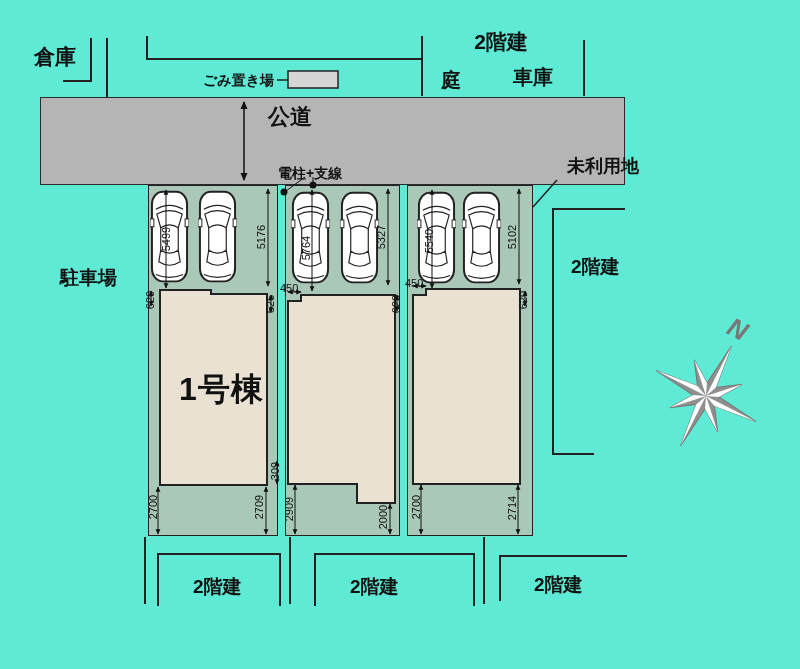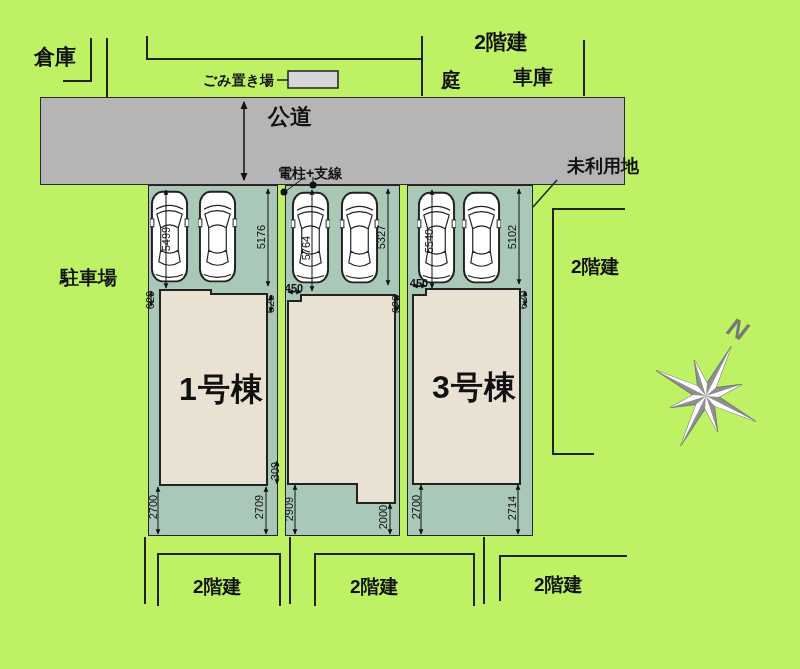--- a/index.html
+++ b/index.html
@@ -1,26 +1,26 @@
 <!DOCTYPE html>
 <html><head>
 <meta charset="utf-8">
 <style>
   html,body{margin:0;padding:0;background:#fff;}
-  .stage{position:relative;width:800px;height:669px;background:#bef264;
+  .stage{position:relative;width:800px;height:669px;background:#5eead4;
          font-family:"Liberation Sans",sans-serif;color:#111;overflow:hidden;}
   .stage svg.gfx{position:absolute;left:0;top:0;pointer-events:none;}
   .road{position:absolute;left:40px;top:97px;width:585px;height:88px;
         background:#b5b5b5;border:1px solid #2a2a2a;box-sizing:border-box;}
   .lot{position:absolute;top:185px;height:351px;background:#a9c8b7;
        border:1px solid #222;box-sizing:border-box;}
   .lbl{position:absolute;font-weight:bold;color:#111;white-space:nowrap;line-height:1.15;}
   .ctr{text-align:center;}
-  .dim{position:absolute;font-size:11px;font-weight:bold;color:#111;
-       text-align:center;line-height:14px;white-space:nowrap;}
+  .dim{position:absolute;font-size:11px;font-weight:normal;color:#111;
+       text-align:left;line-height:14px;white-space:nowrap;}
   .vd{position:absolute;width:44px;height:14px;margin-left:-22px;margin-top:-7px;
       transform:rotate(-90deg);font-size:11px;text-align:center;line-height:14px;
       color:#111;white-space:nowrap;}
   .lotname{position:absolute;width:123px;text-align:center;font-weight:bold;
            font-size:32px;letter-spacing:1px;color:#111;white-space:nowrap;}
   .note{position:absolute;font-weight:600;font-size:20px;color:#111;white-space:nowrap;}
   .nmark{position:absolute;font-size:26px;font-weight:bold;font-style:italic;
          color:#777;transform:rotate(27deg);}
 </style>
 </head>
@@ -144,21 +144,20 @@
   <div class="lbl" style="left:441px;top:69px;font-size:20px;">庭</div>
   <div class="lbl" style="left:513px;top:66px;font-size:20px;">車庫</div>
 
   <div class="lbl ctr" style="left:250px;top:104px;width:80px;font-size:22px;">公道</div>
   <div class="lbl" style="left:278px;top:165px;font-size:14px;">電柱+支線</div>
   <div class="lbl" style="left:567px;top:156px;font-size:18px;">未利用地</div>
   <div class="lbl" style="left:60px;top:267px;font-size:19px;">駐車場</div>
   <div class="lbl" style="left:571px;top:256px;font-size:19px;">2階建</div>
 
   <div class="lotname" style="left:160px;top:368px;">1号棟</div>
-  <div class="lotname" style="left:413px;top:366px;">3号棟</div>
 
   <div class="vd" style="left:166px;top:239px;">5499</div>
   <div class="vd" style="left:261px;top:237px;">5176</div>
   <div class="vd" style="left:150px;top:300px;">620</div>
   <div class="vd" style="left:270px;top:304px;">626</div>
   <div class="vd" style="left:275px;top:471px;">309</div>
   <div class="vd" style="left:153px;top:507px;">2700</div>
   <div class="vd" style="left:259px;top:507px;">2709</div>
 
   <div class="vd" style="left:306px;top:248px;">5764</div>

